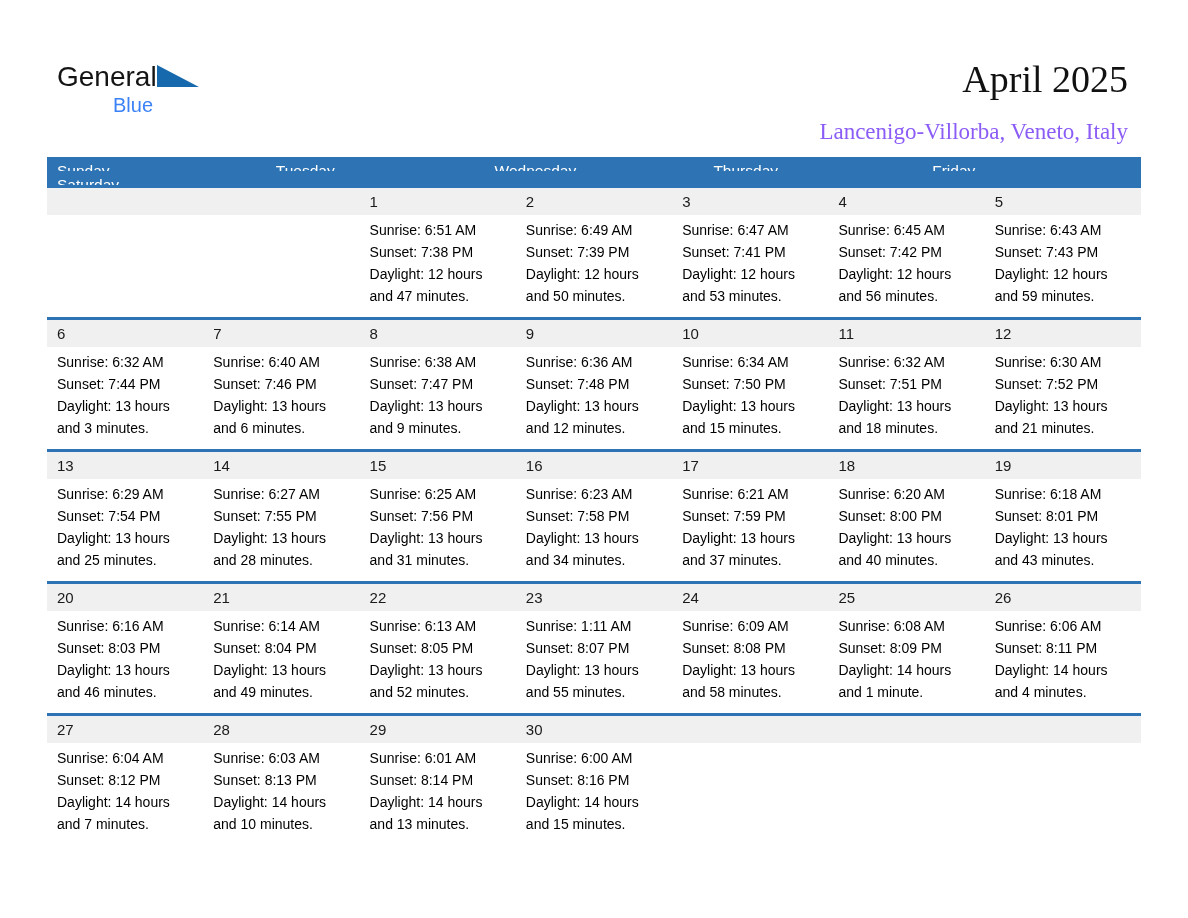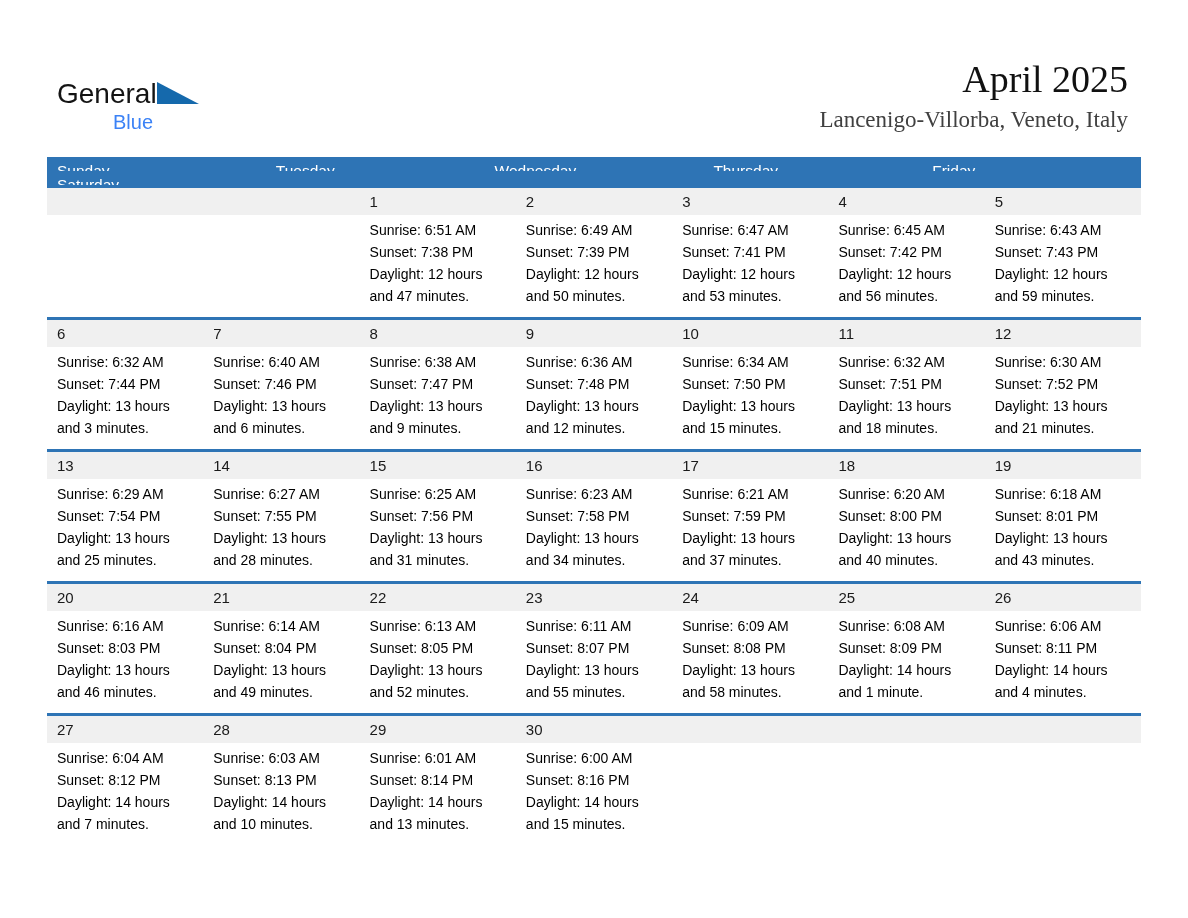--- a/index.html
+++ b/index.html
@@ -5,33 +5,33 @@
   * { margin:0; padding:0; box-sizing:border-box; }
   html,body { background:#ffffff; }
   .page {
     position:relative;
     width:1188px; height:918px;
     background:#ffffff;
     font-family:"Liberation Sans", sans-serif;
     overflow:hidden;
   }
   
-  .logo { position:absolute; left:57px; top:62px; width:160px; height:62px;margin-top:17px; }
+  .logo { position:absolute; left:57px; top:62px; width:160px; height:62px; }
   .logo-general { font-size:28px; line-height:30px; color:#141414; }
   .logo-triangle {
     position:absolute; left:100px; top:3px;
     width:42px; height:22px;
     background:#1569ac;
     clip-path:polygon(0 0, 100% 100%, 0 100%);
   }
   .logo-blue { position:absolute; left:56px; top:28px; font-size:20px; line-height:30px; color:#3b82f6; }
   
   .title-block { position:absolute; right:60px; top:56px; text-align:right;font-family:Liberation Serif, serif; }
   .month-title { font-size:38px; line-height:46px; color:#111111; }
-  .location { font-size:23px; line-height:28px; color:#404040; margin-top:4px; }
+  .location { font-size:23px; line-height:28px; color:#8b5cf6; margin-top:16px; }
   
   .calendar { position:absolute; left:47px; top:157px; width:1094px; }
   .weekday-row {
     display:grid; grid-template-columns:repeat(5,1fr);
     background:#2E74B5; height:28px;
   }
   .weekday { color:#ffffff; font-size:15.5px; line-height:28px; padding-left:10px; overflow:hidden; }
   .week-row {
     display:grid; grid-template-columns:repeat(7,1fr);
     border-top:3px solid #2E74B5;
@@ -260,21 +260,21 @@
             <div class="day-band">22</div>
             <div class="day-body">
               <div>Sunrise: 6:13 AM</div>
               <div>Sunset: 8:05 PM</div>
               <div>Daylight: 13 hours and 52 minutes.</div>
             </div>
           </div>
           <div class="day-cell">
             <div class="day-band">23</div>
             <div class="day-body">
-              <div>Sunrise: 6:11 AM</div>
+              <div>Sunrise: 1:11 AM</div>
               <div>Sunset: 8:07 PM</div>
               <div>Daylight: 13 hours and 55 minutes.</div>
             </div>
           </div>
           <div class="day-cell">
             <div class="day-band">24</div>
             <div class="day-body">
               <div>Sunrise: 6:09 AM</div>
               <div>Sunset: 8:08 PM</div>
               <div>Daylight: 13 hours and 58 minutes.</div>

